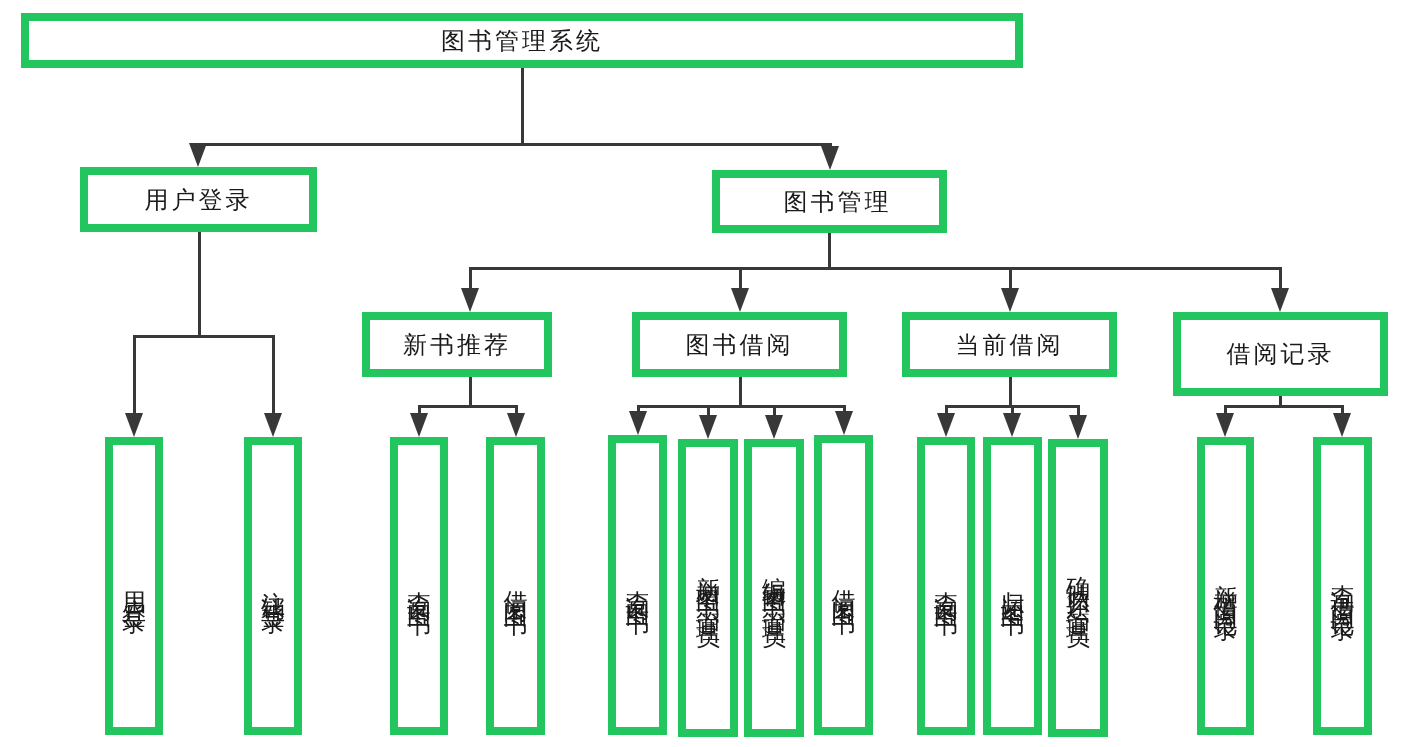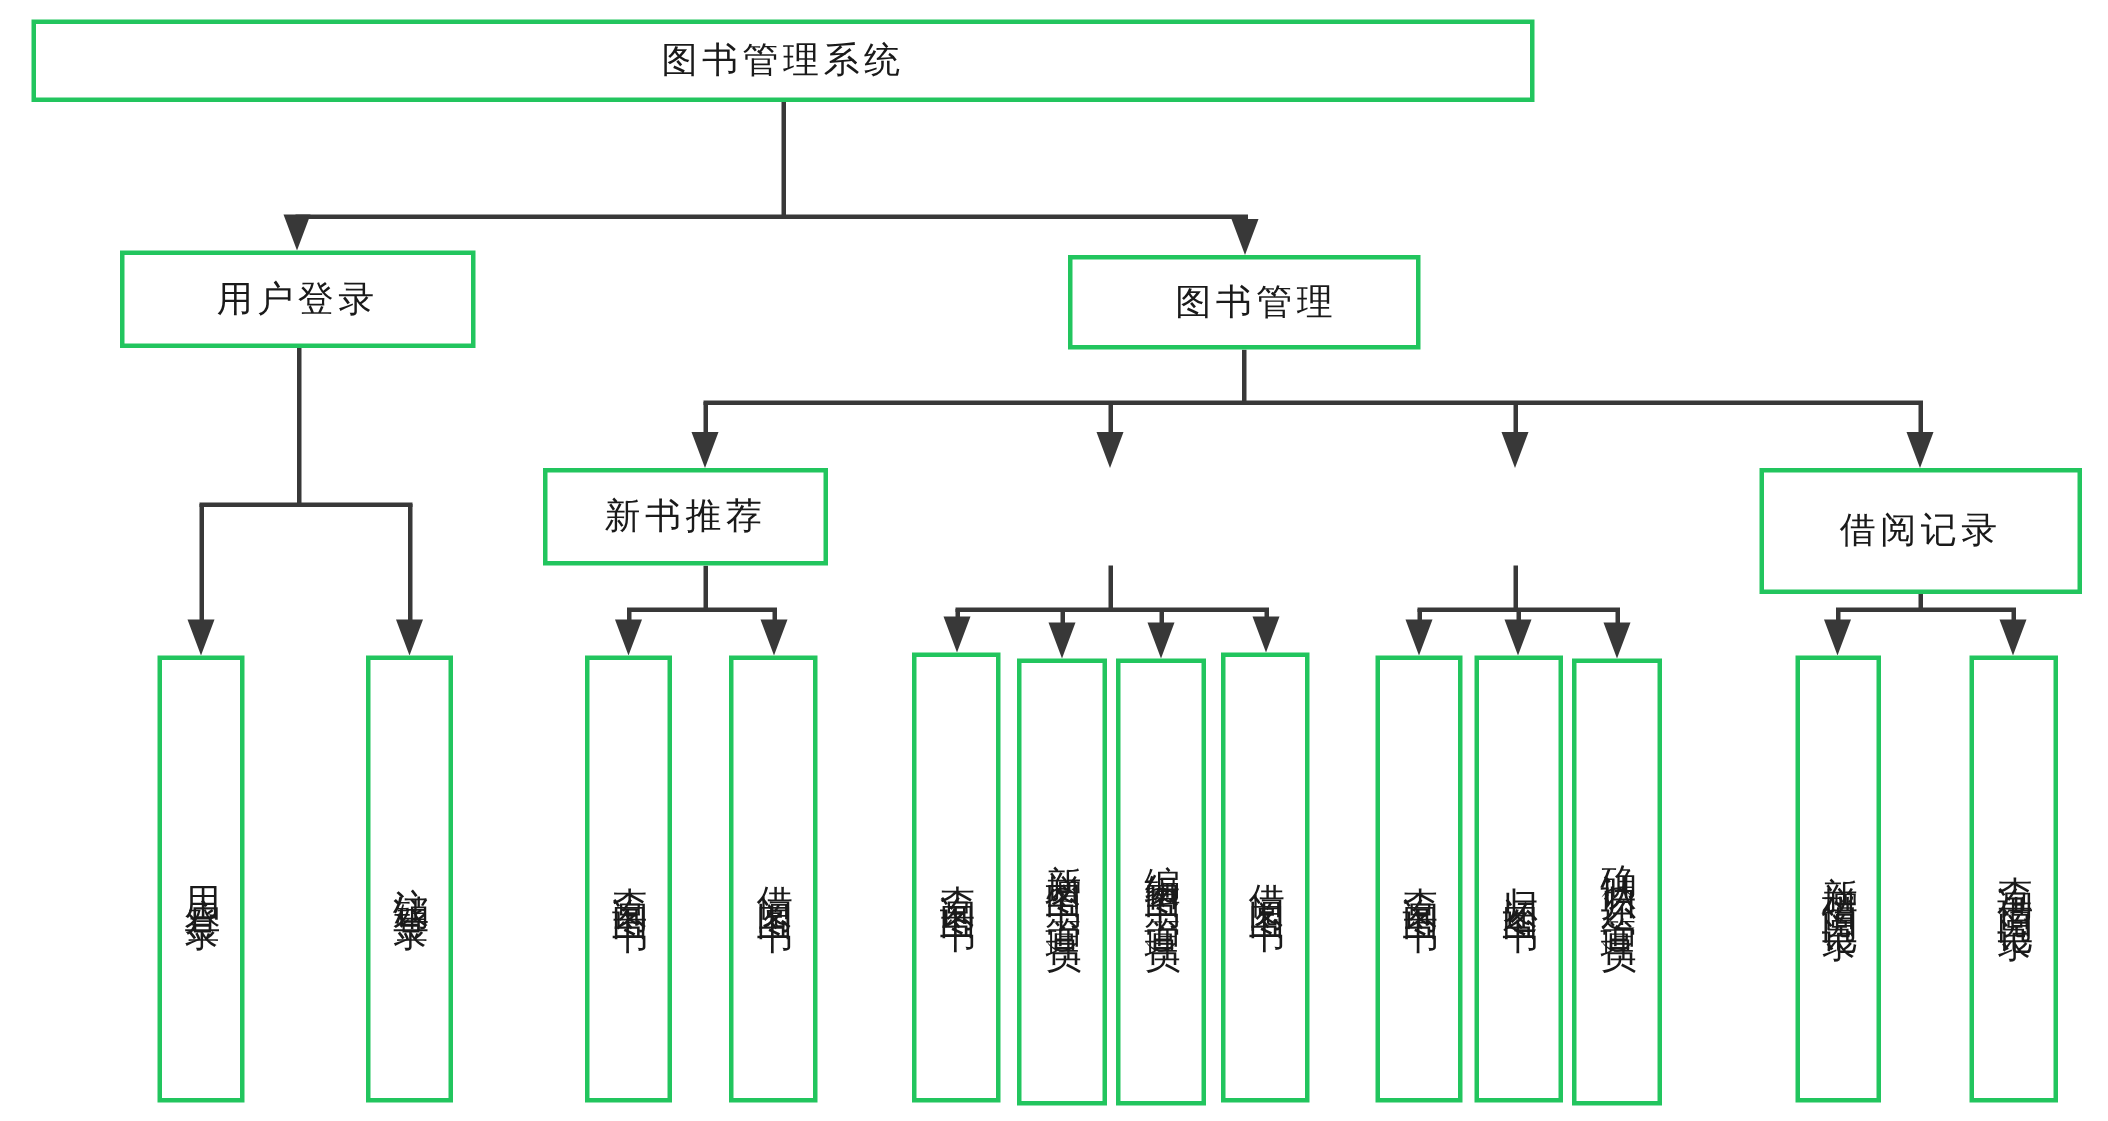--- a/index.html
+++ b/index.html
@@ -11,21 +11,21 @@
   #canvas {
     position: relative;
     width: 1405px;
     height: 747px;
     background: #ffffff;
     overflow: hidden;
   }
   .node {
     position: absolute;
     box-sizing: border-box;
-    border: 3px solid #22c55e;
+    border: 8px solid #22c55e;
     background: #ffffff;
     display: flex;
     align-items: center;
     justify-content: center;
     color: #1a1a1a;
     font-size: 24px;
     line-height: 1;
   }
   .node.h .label {
     letter-spacing: 3px;
@@ -120,20 +120,26 @@
     </div>
     <div class="node h" style="left: 80px; top: 167px; width: 237px; height: 65px;">
       <span class="label">用户登录</span>
     </div>
     <div class="node h" style="left: 712px; top: 170px; width: 235px; height: 63px; padding-left: 16px;">
       <span class="label">图书管理</span>
     </div>
     <div class="node h" style="left: 362px; top: 312px; width: 190px; height: 65px;">
       <span class="label">新书推荐</span>
     </div>
+    <div class="node h" style="left: 632px; top: 312px; width: 215px; height: 65px;">
+      <span class="label">图书借阅</span>
+    </div>
+    <div class="node h" style="left: 902px; top: 312px; width: 215px; height: 65px;">
+      <span class="label">当前借阅</span>
+    </div>
     <div class="node h" style="left: 1173px; top: 312px; width: 215px; height: 84px;">
       <span class="label">借阅记录</span>
     </div>
     <div class="node v" style="left: 105px; top: 437px; width: 58px; height: 298px;">
       <span class="label">用户登录</span>
     </div>
     <div class="node v" style="left: 244px; top: 437px; width: 58px; height: 298px;">
       <span class="label">注销登录</span>
     </div>
     <div class="node v" style="left: 390px; top: 437px; width: 58px; height: 298px;">

